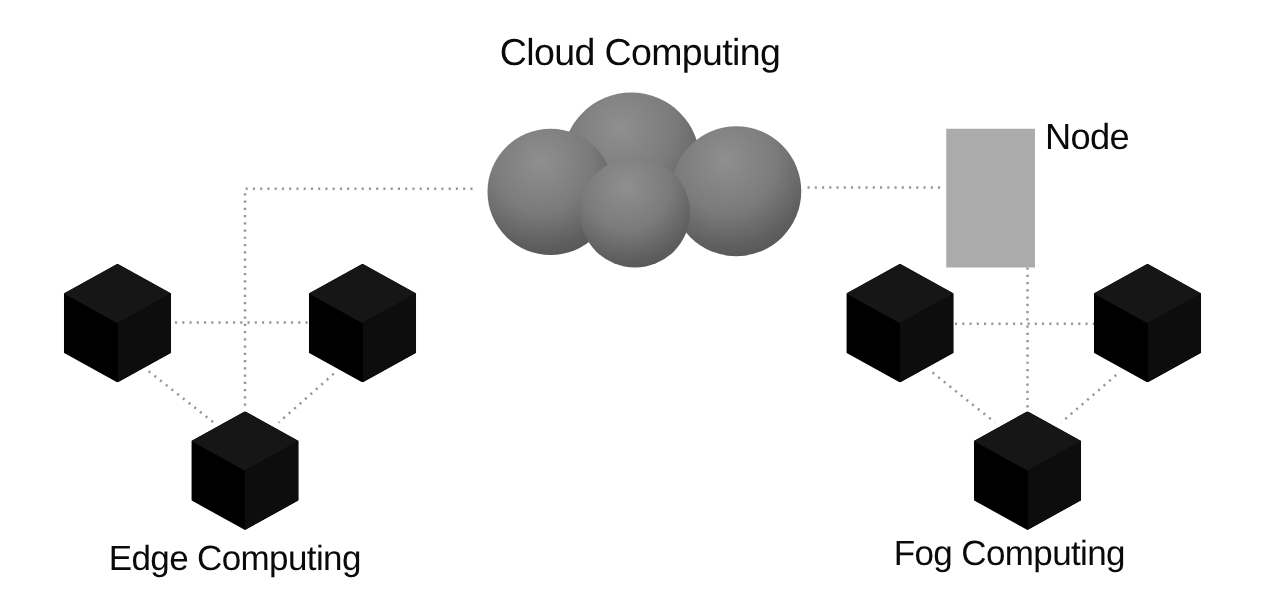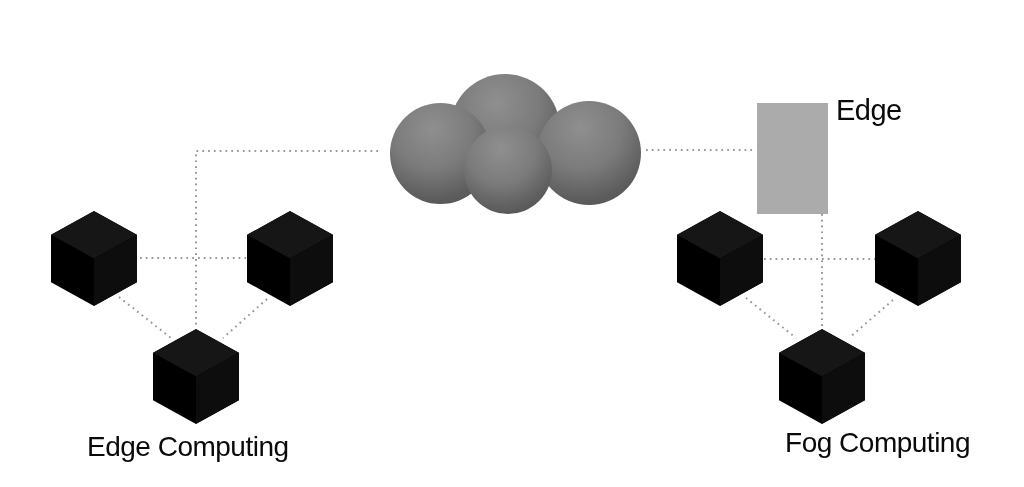--- a/index.html
+++ b/index.html
@@ -13,21 +13,21 @@
   
   .lbl{
     position:absolute;
     color:#0a0a0a;
     letter-spacing:-0.5px;
     white-space:nowrap;
   }
   .lbl-cloud{left:398px;top:26px;width:228px;text-align:center;font-size:30px;}
   .lbl-node{left:836px;top:94px;font-size:29px;}
   .lbl-edge{left:87px;top:431px;width:220px;text-align:left;font-size:28px;}
-  .lbl-fog{left:750px;top:427px;width:220px;text-align:right;font-size:28px;}
+  .lbl-fog{left:715px;top:427px;width:220px;text-align:left;font-size:28px;}
 
   
   #connector-layer{position:absolute;left:0;top:0;width:1024px;height:487px;pointer-events:none;}
   .dotline{fill:none;stroke:#979797;stroke-width:2;stroke-dasharray:1.7 4.1;}
 
   
   .cloud{position:absolute;left:388px;top:72px;width:256px;height:144px;}
   .lobe{position:absolute;border-radius:50%;
         background:radial-gradient(circle at 42% 26%, #8f8f8f 0%, #7b7b7b 42%, #5e5e5e 72%, #4d4d4d 96%);}
   .lobe-top{left:62px;top:2px;width:110px;height:110px;}
@@ -70,29 +70,30 @@
     <line class="dotline" x1="140" y1="258" x2="247" y2="258"></line>
     <line class="dotline" x1="119" y1="297" x2="171" y2="338"></line>
     <line class="dotline" x1="267" y1="299" x2="223" y2="338"></line>
     <line class="dotline" x1="646" y1="150" x2="756" y2="150"></line>
     <line class="dotline" x1="822" y1="214" x2="822" y2="329"></line>
     <line class="dotline" x1="764" y1="259" x2="876" y2="259"></line>
     <line class="dotline" x1="746" y1="298" x2="796" y2="338"></line>
     <line class="dotline" x1="893" y1="300" x2="849" y2="338"></line>
   </svg>
 
+  <div class="lbl lbl-cloud">Cloud Computing</div>
   <div class="cloud">
     <div class="lobe lobe-top"></div>
     <div class="lobe lobe-left"></div>
     <div class="lobe lobe-right"></div>
     <div class="lobe lobe-bottom"></div>
   </div>
 
   <div class="node-rect"></div>
-  <div class="lbl lbl-node">Edge</div>
+  <div class="lbl lbl-node">Node</div>
 
   <div class="cube cube-edge-tl"></div>
   <div class="cube cube-edge-tr"></div>
   <div class="cube cube-edge-b"></div>
   <div class="lbl lbl-edge">Edge Computing</div>
 
   <div class="cube cube-fog-tl"></div>
   <div class="cube cube-fog-tr"></div>
   <div class="cube cube-fog-b"></div>
   <div class="lbl lbl-fog">Fog Computing</div>

